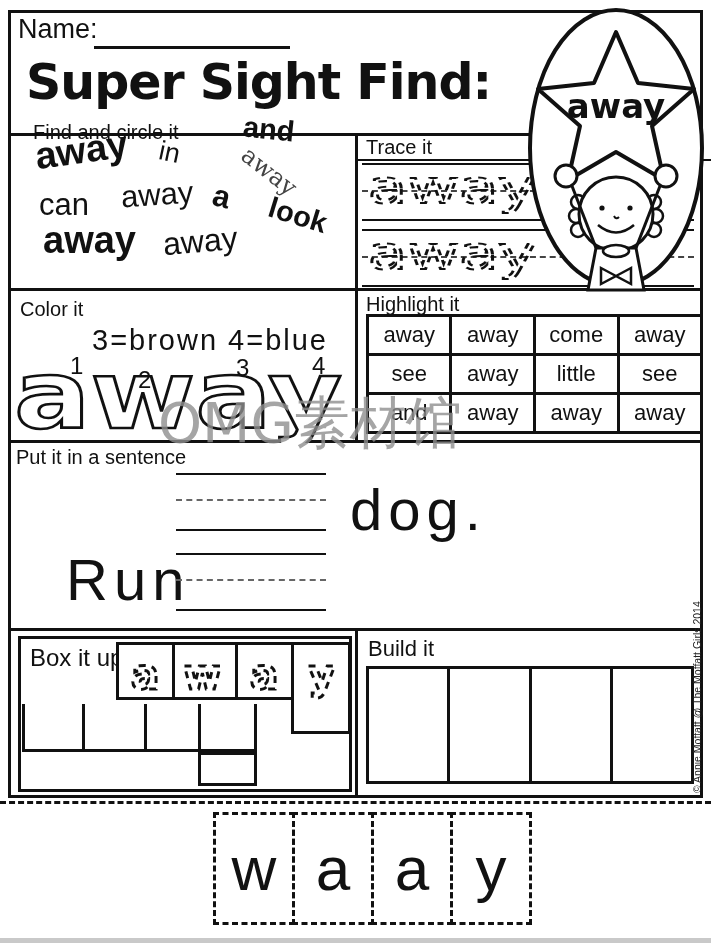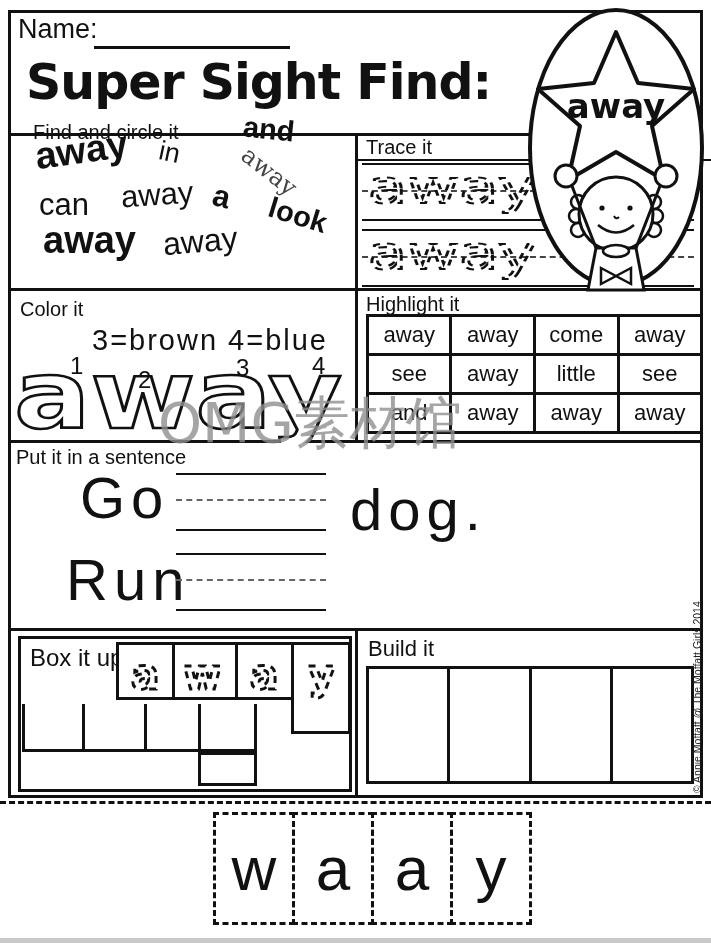--- a/index.html
+++ b/index.html
@@ -166,21 +166,20 @@
         <td>away</td>
         <td>away</td>
         <td>away</td>
       </tr>
     </tbody>
       </table>
   </div>
 
   <div class="se">
     <span class="sec-label abs" style="left:8px;top:6px">Put it in a sentence</span>
-    <span class="big" style="left:72px;top:24px">Go</span>
     <div class="blank" style="left:168px;top:33px">
       <div class="bl bl-top"></div>
         <div class="bl bl-mid"></div>
         <div class="bl bl-bot"></div>
     </div>
     <span class="big" style="left:58px;top:106px">Run</span>
     <span class="big" style="left:342px;top:36px">dog.</span>
     <div class="blank" style="left:168px;top:113px">
       <div class="bl bl-top"></div>
         <div class="bl bl-mid"></div>

